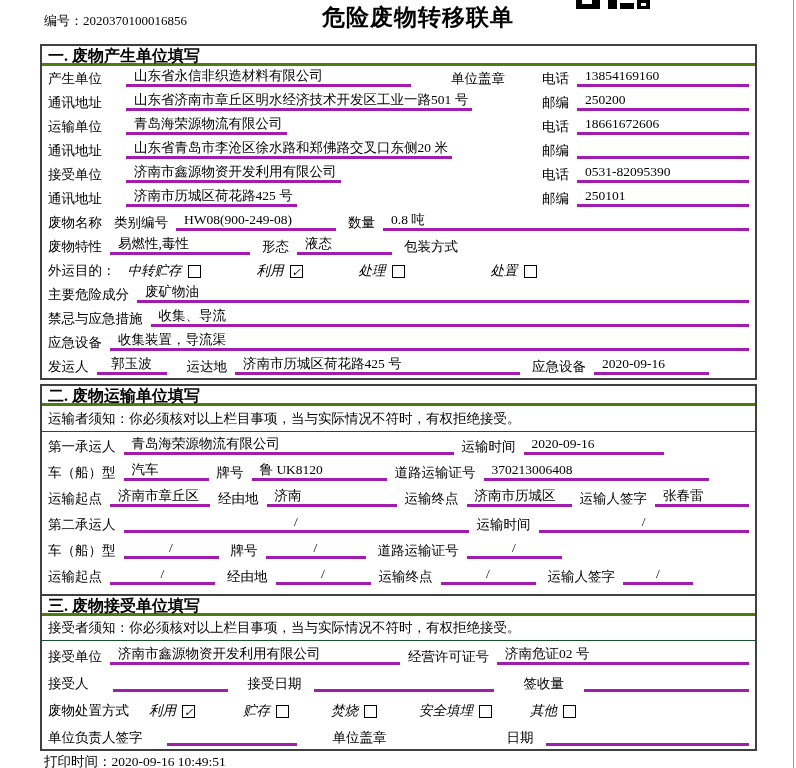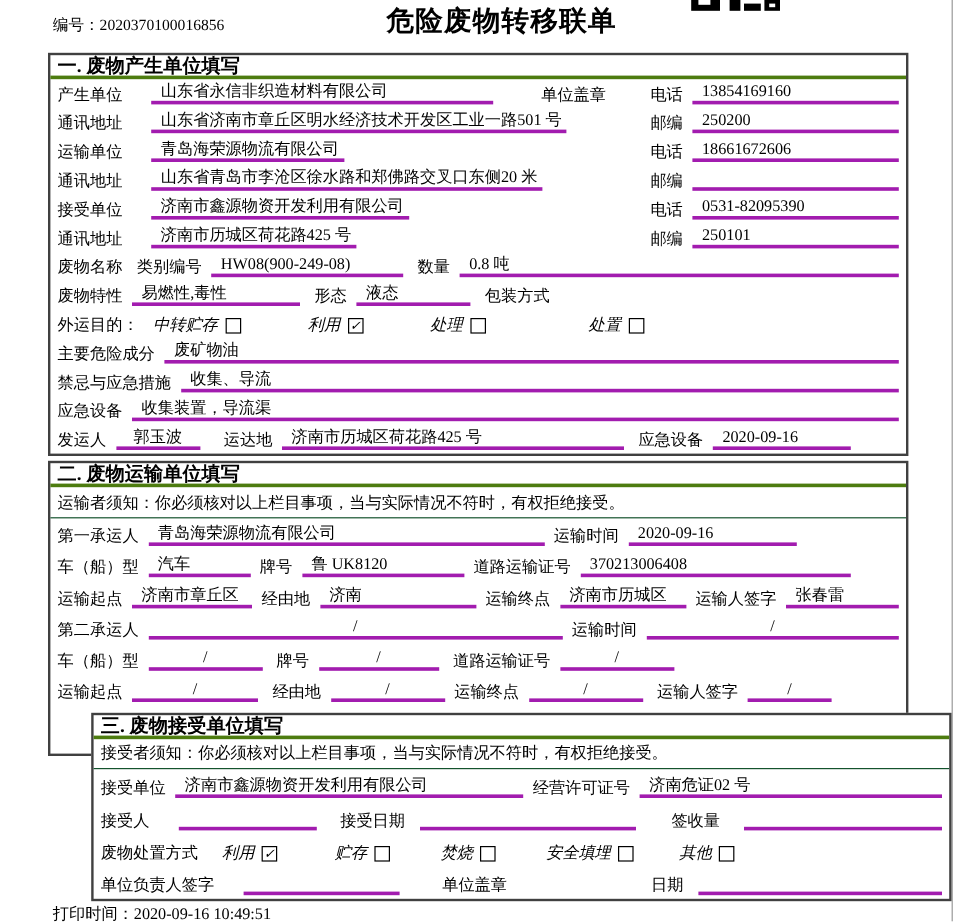--- a/index.html
+++ b/index.html
@@ -17,21 +17,21 @@
   .q1w { left:6px; top:0; width:10px; height:4px; background:#fff !important; z-index:2; }
   .q2 { left:32px; top:0; width:9px; height:9px; }
   .q3 { left:44px; top:3px; width:14px; height:6px; }
   .q4 { left:61px; top:0; width:13px; height:9px; }
   .q4w { left:65px; top:3px; width:5px; height:3px; background:#fff !important; z-index:2; }
   .edge { position:absolute; right:2px; top:0; width:1px; height:768px; background:#9a9a9a; }
 
   .box { position:absolute; left:40px; width:717px; border:2px solid #404040; background:#fff; }
   .b1 { top:44px;  height:336px; }
   .b2 { top:384px; height:246px; }
-  .b3 { top:594px; height:157px;margin-left:36px; }
+  .b3 { top:594px; height:157px; }
   .btitle { font-weight:bold; font-size:16px; height:20px; line-height:19px; padding:0 6px; border-bottom:3px solid #4d7c0f; white-space:nowrap; }
   .notice { height:26px; line-height:25px; padding:0 6px; border-bottom:1px solid #14532d; font-size:13.5px; white-space:nowrap; }
   .b3 .notice { height:25px; line-height:24px; }
 
   .row { display:flex; align-items:flex-end; height:24px; padding:0 6px; font-size:13.5px; line-height:17px; }
   .b2 .row { height:26px; }
   .b3 .row { height:27px; }
   .row > * { margin-bottom:3px; flex:0 0 auto; }
   .row > * + * { margin-left:8px; }
   .lb { white-space:nowrap; }

